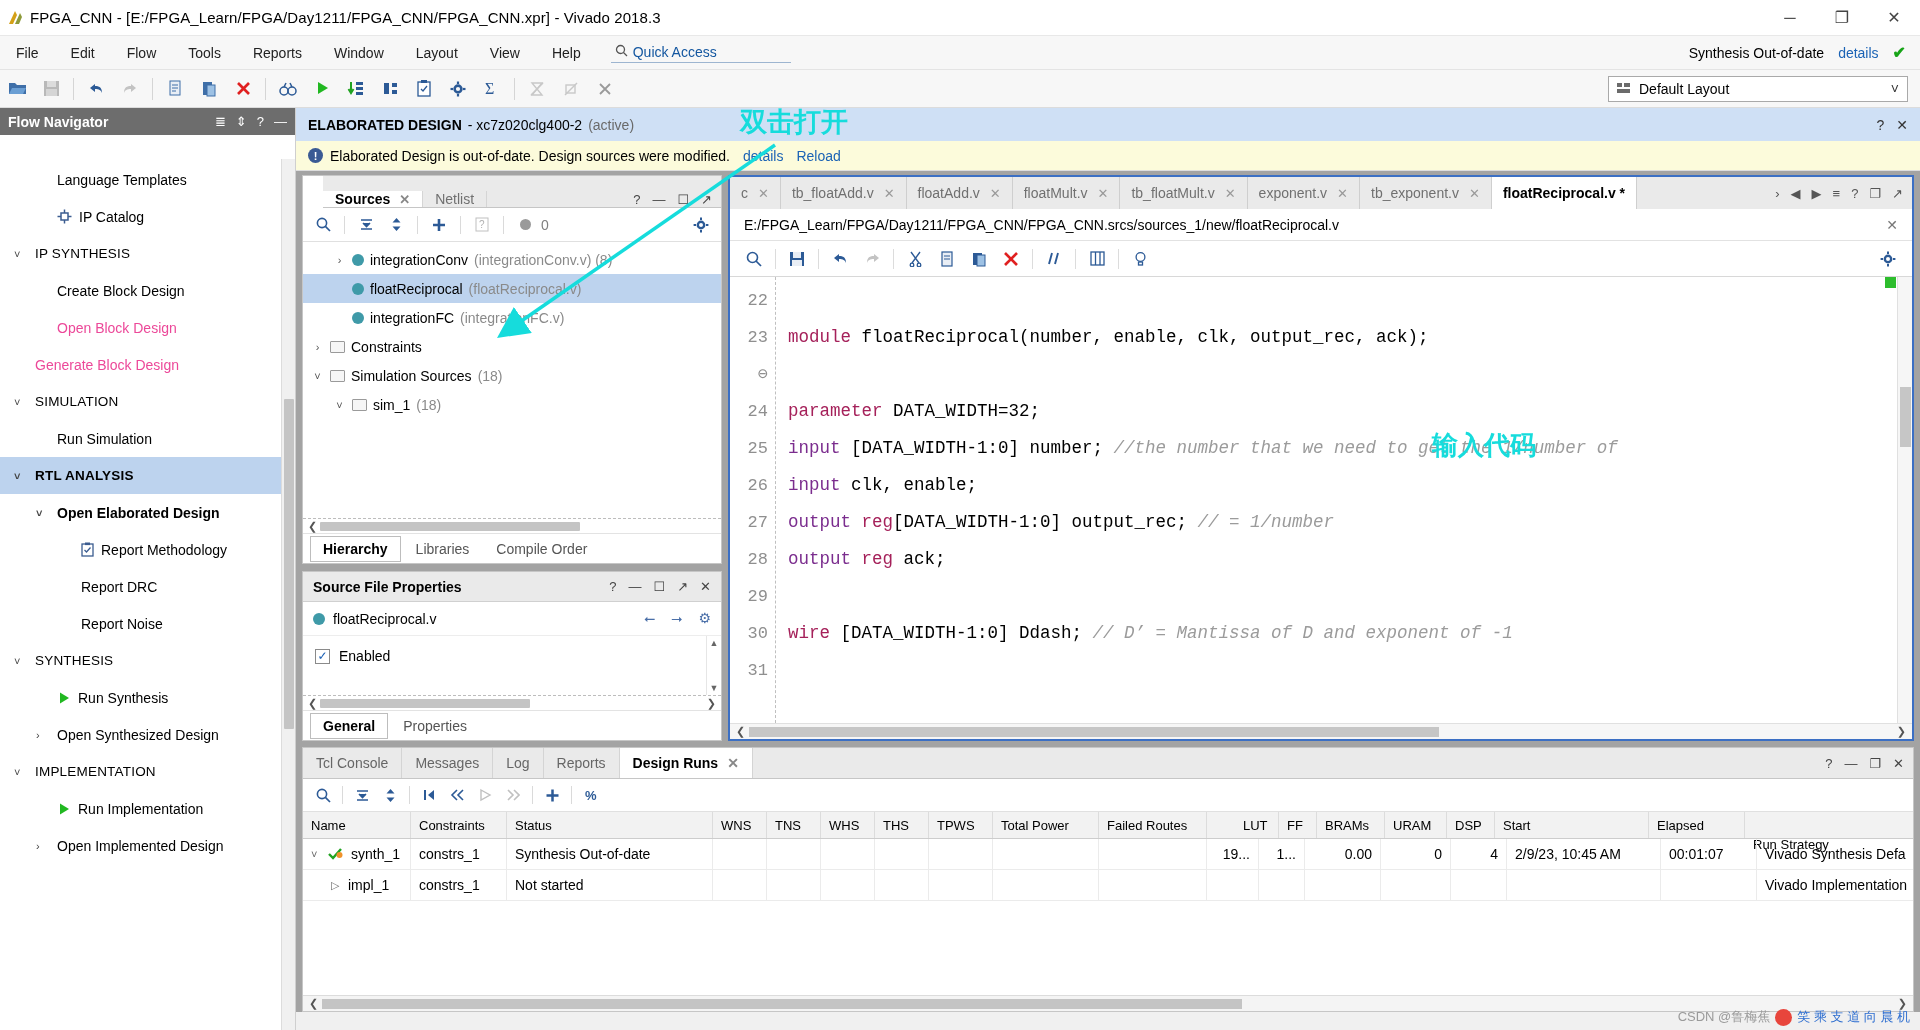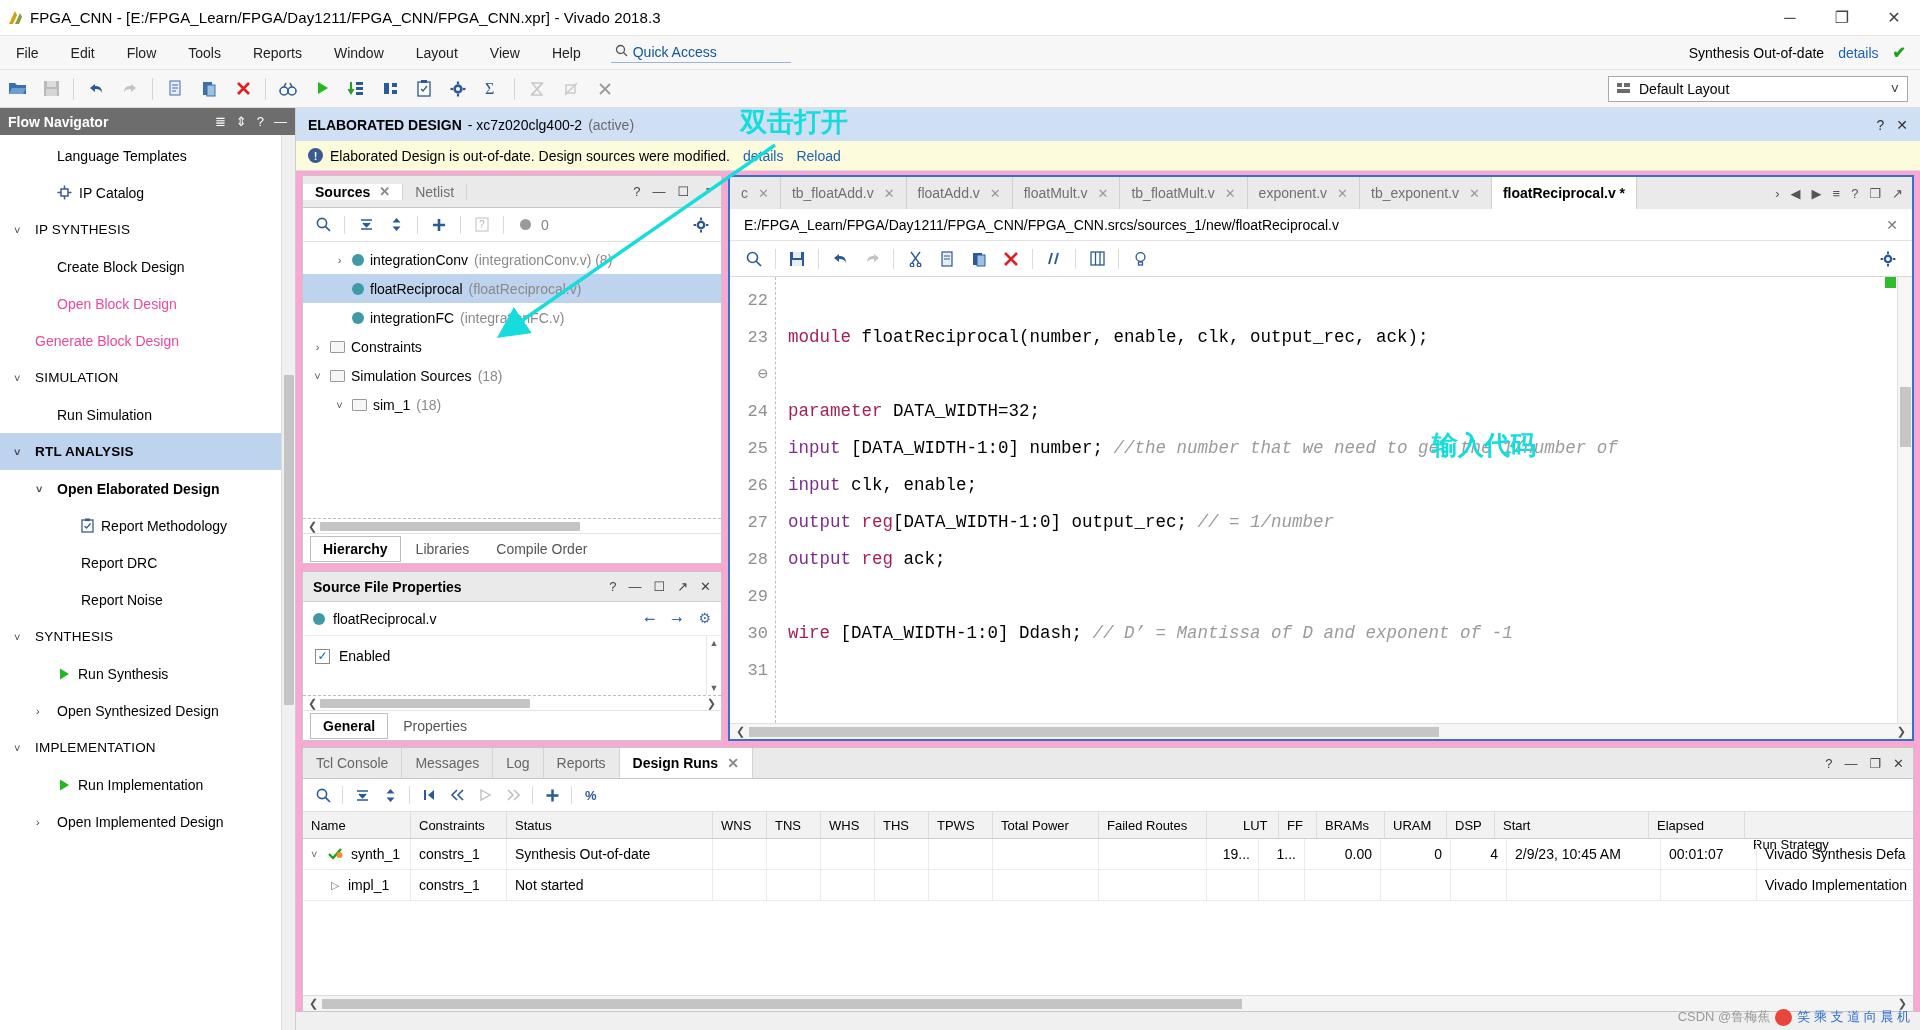--- a/index.html
+++ b/index.html
@@ -42,58 +42,58 @@
   .layoutbox {
     margin-left:auto; margin-right:12px; width: 300px; height:26px; background:#fff;
     border:1px solid #a9a9a9; display:flex; align-items:center; padding: 0 8px; gap:8px; font-size:14px;
   }
   .layoutbox .chev { margin-left:auto; color:#333; }
 
   
   .body { flex:1; display:flex; min-height:0; }
 
   
-  .flownav { width: 296px; background:#fff; display:flex; flex-direction:column; flex:none; border-right:1px solid #cfcfcf;}
+  .flownav { width: 296px; background:#fff; display:flex; flex-direction:column; flex:none; border-right:1px solid #cfcfcf;gap:24px;}
   .fnheader {
     height: 27px; background:#6d6d6d; color:#fff; display:flex; align-items:center;
     padding: 0 8px; font-weight:bold; font-size:14px; gap:2px;
   }
   .fnheader .fnicons { margin-left:auto; display:flex; gap:10px; font-size:13px; font-weight:normal; }
   .fnlist { flex:1; overflow:hidden; padding-top:2px; position:relative; }
   .fnrow { height: 37px; display:flex; align-items:center; font-size:14px; padding-left:14px; gap:7px; }
   .fnrow.section { font-size:13.5px; letter-spacing:0.2px; }
   .fnrow.selected { background:#bdd3ee; font-weight:bold; }
   .fnrow.bold { font-weight:bold; }
   .fnrow.dim { color:#ec4899; }
   .fnrow .caret { width:14px; color:#444; font-size:11px; display:inline-block; }
   .fnscroll { width:14px; background:#f0f0f0; border-left:1px solid #dcdcdc; position:relative;}
   .fnscroll .thumb { position:absolute; left:2px; width:10px; background:#c4c4c4; border-radius:1px;}
 
   
-  .center { flex:1; display:flex; flex-direction:column; min-width:0; background:#f9a8d4; }
+  .center { flex:1; display:flex; flex-direction:column; min-width:0; background:#a3a3a3; }
   .ed-header {
     height: 33px; background:#cfe0f5; display:flex; align-items:center; padding: 0 12px; font-size:14px; gap:6px; flex:none;
   }
   .ed-header .t1 { font-weight:bold; }
   .ed-header .t3 { color:#6a6a6a; }
   .ed-header .hicons { margin-left:auto; display:flex; gap:12px; color:#333; }
   .warnbar {
     height: 30px; background:#fcfbdb; display:flex; align-items:center; padding:0 12px; font-size:14px; gap:7px; flex:none;
     border-bottom:1px solid #ddd;
   }
   .warnbar .lnk { color:#1b63b5; margin-left:6px; }
   .infoicon { width:15px; height:15px; border-radius:50%; background:#3a5a94; color:#fff; font-size:11px; font-weight:bold;
               display:flex; align-items:center; justify-content:center; }
 
   .mid { flex:1; display:flex; min-height:0; padding: 4px 6px 0 6px; gap:6px; }
 
   
   .leftcol { width: 420px; display:flex; flex-direction:column; flex:none; gap:7px; }
   .panel { background:#fff; border:1px solid #c6c6c6; display:flex; flex-direction:column; min-height:0; }
-  .panel-tabs { height:32px; background:#eaeaea; display:flex; align-items:center; border-bottom:1px solid #c6c6c6; }
+  .panel-tabs { height:32px; background:#eaeaea; display:flex; align-items:flex-end; border-bottom:1px solid #c6c6c6;margin-left:20px; }
   .ptab { display:flex; align-items:center; gap:9px; padding: 0 12px; font-size:14px; color:#707070; border-right:1px solid #d5d5d5;}
   .ptab.active { background:#fff; color:#000; font-weight:bold; }
   .ptab .x { color:#888; font-size:13px; }
   .ptabicons { margin-left:auto; display:flex; align-items:center; gap:12px; padding-right:9px; color:#444; font-size:13px; }
   .panel-toolbar { height:34px; display:flex; align-items:center; padding:0 6px; gap:2px; border-bottom:1px solid #e0e0e0; background:#fff;}
   .ptb { width:28px; height:26px; display:flex; align-items:center; justify-content:center; }
   .ptbsep { width:1px; height:18px; background:#dadada; margin:0 5px;}
   .tree { flex:1; overflow:hidden; position:relative; padding-top:3px; font-size:14px; }
   .trow { height:29px; display:flex; align-items:center; gap:6px; padding-left:6px; white-space:nowrap;}
   .trow.sel { background:#bdd3ee; }

